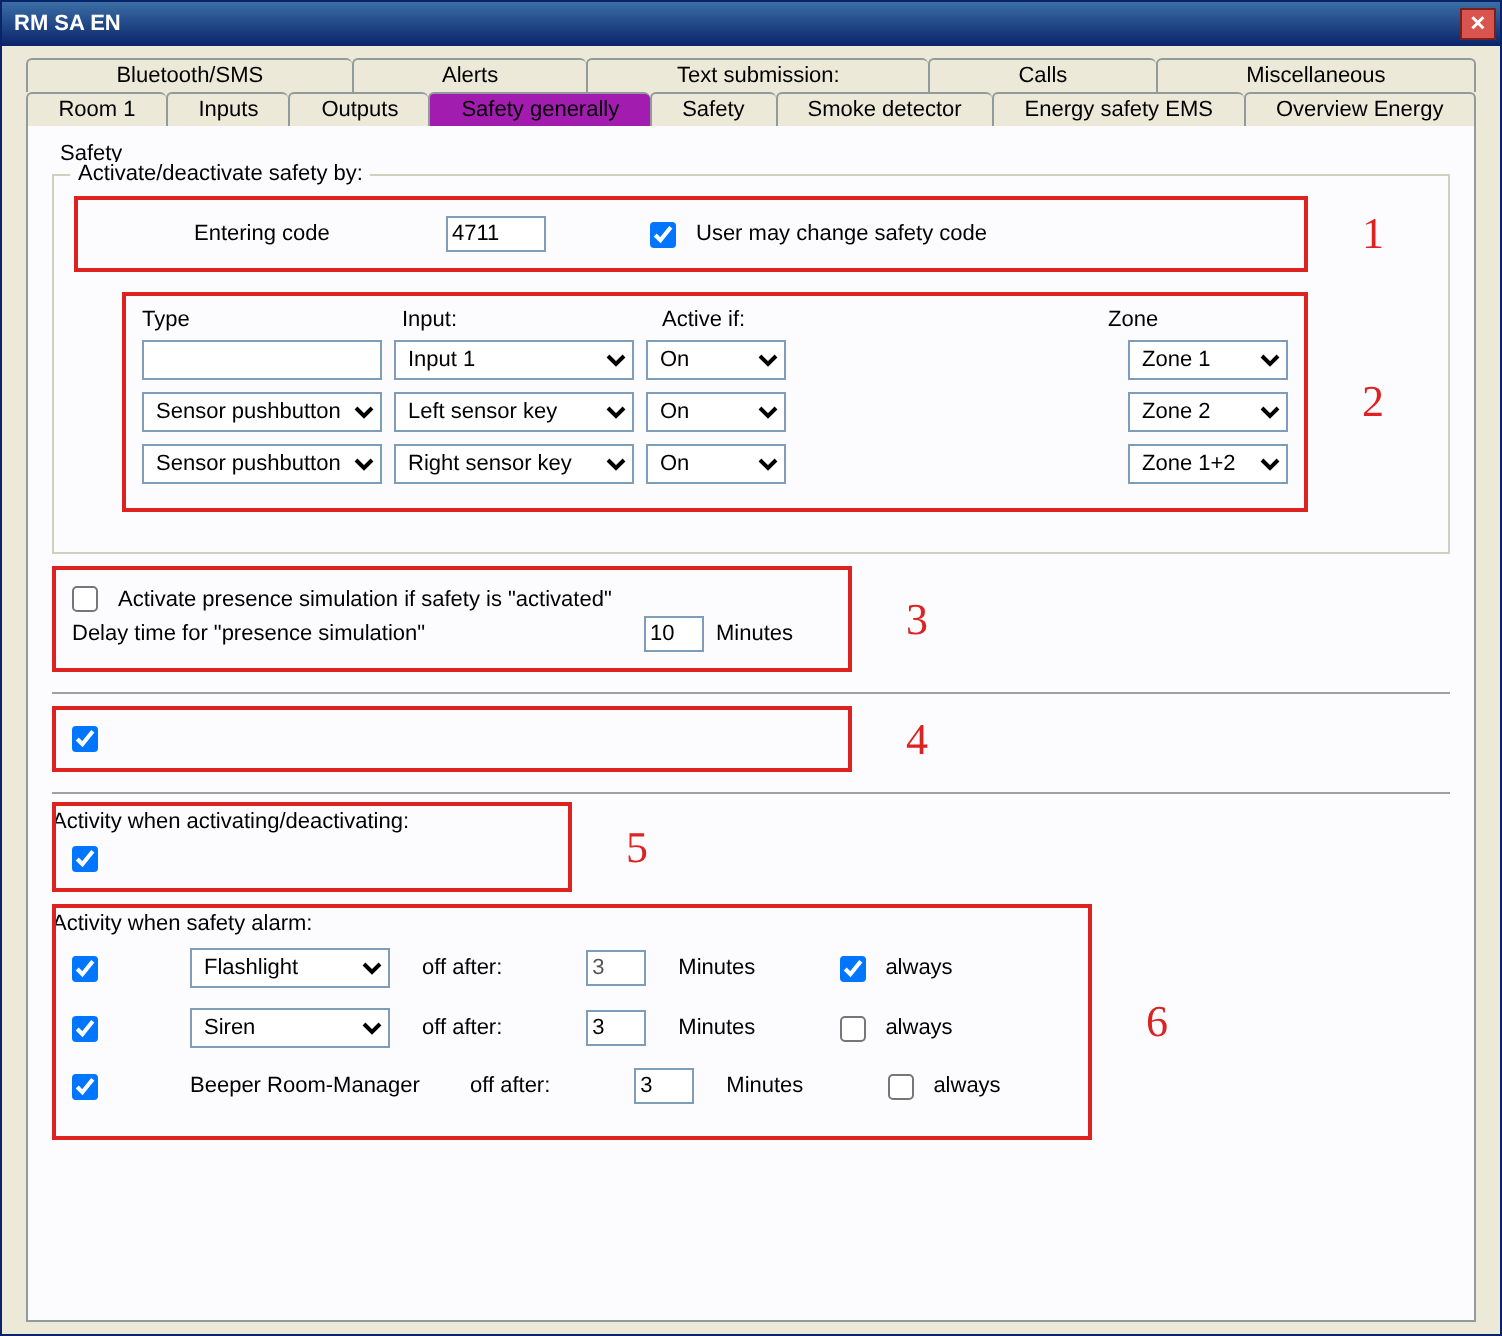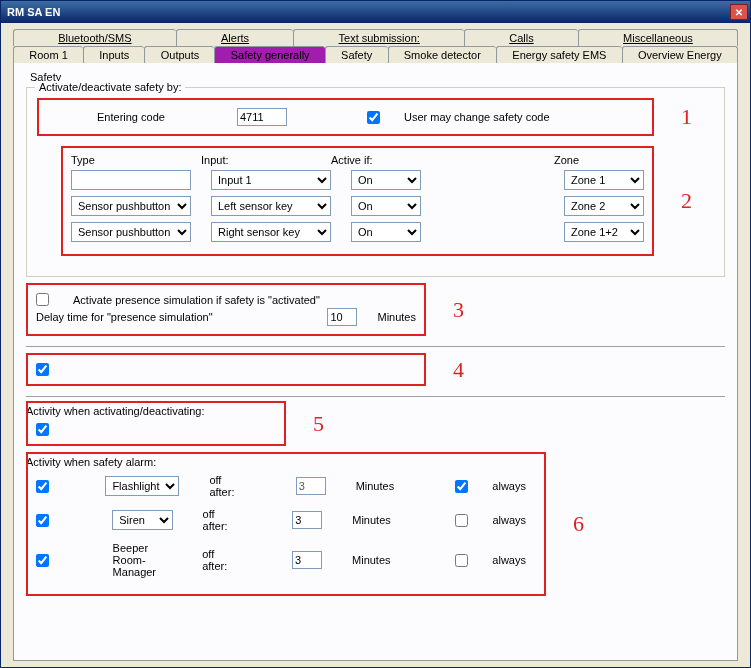--- a/index.html
+++ b/index.html
@@ -55,21 +55,21 @@
     border: 1px solid #919b9c;
     border-bottom: none;
     border-right: none;
     text-align: center;
     padding: 2px 6px;
     font-size: 11px;
     cursor: pointer;
     position: relative;
   }
   .tab:last-child { border-right: 1px solid #919b9c; }
-  .tab-row.top .tab { border-radius: 3px 3px 0 0; text-decoration: underline; }
+  .tab-row.top .tab { border-radius: 3px 3px 0 0; }
   .tab-row.bottom .tab { border-radius: 3px 3px 0 0; }
   .tab.active {
     background: #a21caf;
     z-index: 2;
   }
   .tab-panel {
     flex: 1 1 auto;
     margin: 0 6px;
     border: 1px solid #919b9c;
     border-top: none;
@@ -102,21 +102,21 @@
   }
   .anno-num {
     position: absolute;
     right: -40px;
     top: 50%;
     transform: translateY(-50%);
     color: #d22;
     font-size: 22px;
     font-family: serif;
   }
-  .row { display: flex; align-items: center; gap: 20px; margin: 2px 0; }
+  .row { display: flex; align-items: center; gap: 6px; margin: 2px 0; }
   .col-head { display:flex; font-size:11px; margin-bottom:4px; }
   .col-head span { display:inline-block; }
   .w-type  { width: 130px; }
   .w-input { width: 130px; }
   .w-act   { width: 90px;  }
   .w-zone  { width: 90px;  }
   .gap-zone { flex: 1 1 auto; }
   select.ctl, input.text {
     font: 11px Tahoma, sans-serif;
     background: #fff;
@@ -146,21 +146,21 @@
     border: 1px solid #707070;
     width: 76px; height: 22px;
     cursor: pointer;
   }
   button.dlg.default { border: 2px solid #3b6ea5; }
   button.dlg[disabled] { color:#808080; border-color:#b0b0b0; cursor:default; }
   .readonly { background:#ece9d8; color:#555; }
   .safety-heading { margin-bottom: 2px; padding-left: 4px; }
   .group.outer { padding-right: 70px; }
   .alarm-row > * { margin-right: 10px; }
-  .alarm-row select.ctl { width: 124px; }
+  .alarm-row select.ctl { width: 100px; }
 </style>
 </head>
 <body>
 
 <div class="window">
   <div class="titlebar">
     <span class="titlebar-title">RM SA EN</span>
     <div class="close-btn">✕</div>
   </div>
 

